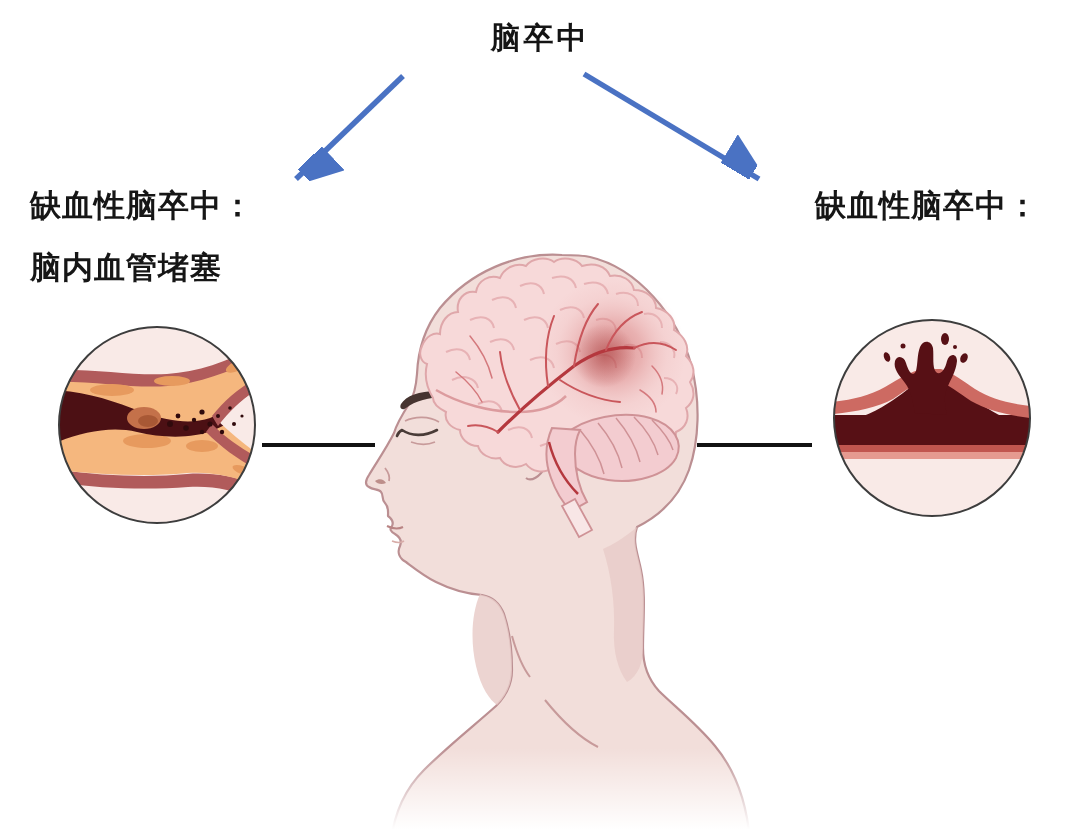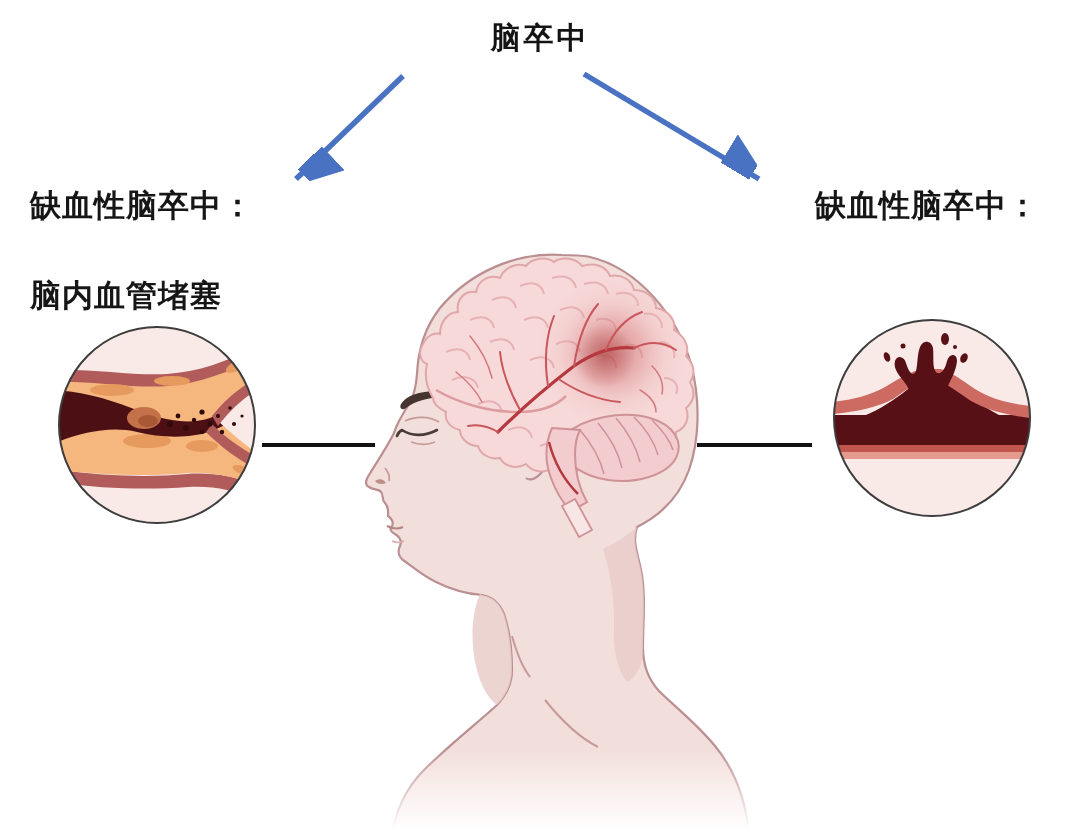--- a/index.html
+++ b/index.html
@@ -7,21 +7,21 @@
     position:relative;width:1080px;height:840px;background:#ffffff;overflow:hidden;
     font-family:"Liberation Sans","DejaVu Sans",sans-serif;
   }
   .title{
     position:absolute;top:18px;left:0;right:0;text-align:center;
     font-size:30px;font-weight:700;color:#141414;letter-spacing:3px;
   }
   .overlay{position:absolute;left:0;top:0;width:1080px;height:840px;}
   .branch-label{position:absolute;font-size:31px;font-weight:700;color:#161616;letter-spacing:1px;}
   .branch-label .line{height:40px;line-height:40px;}
-  .branch-label .line + .line{margin-top:50px;}
+  .branch-label .line + .line{margin-top:22px;}
   #label-left{left:30px;top:186px;}
   #label-right{left:815px;top:186px;}
   .illus{position:absolute;}
 </style>
 </head>
 <body>
 
 <div class="canvas">
 
   <div class="title">脑卒中</div>

